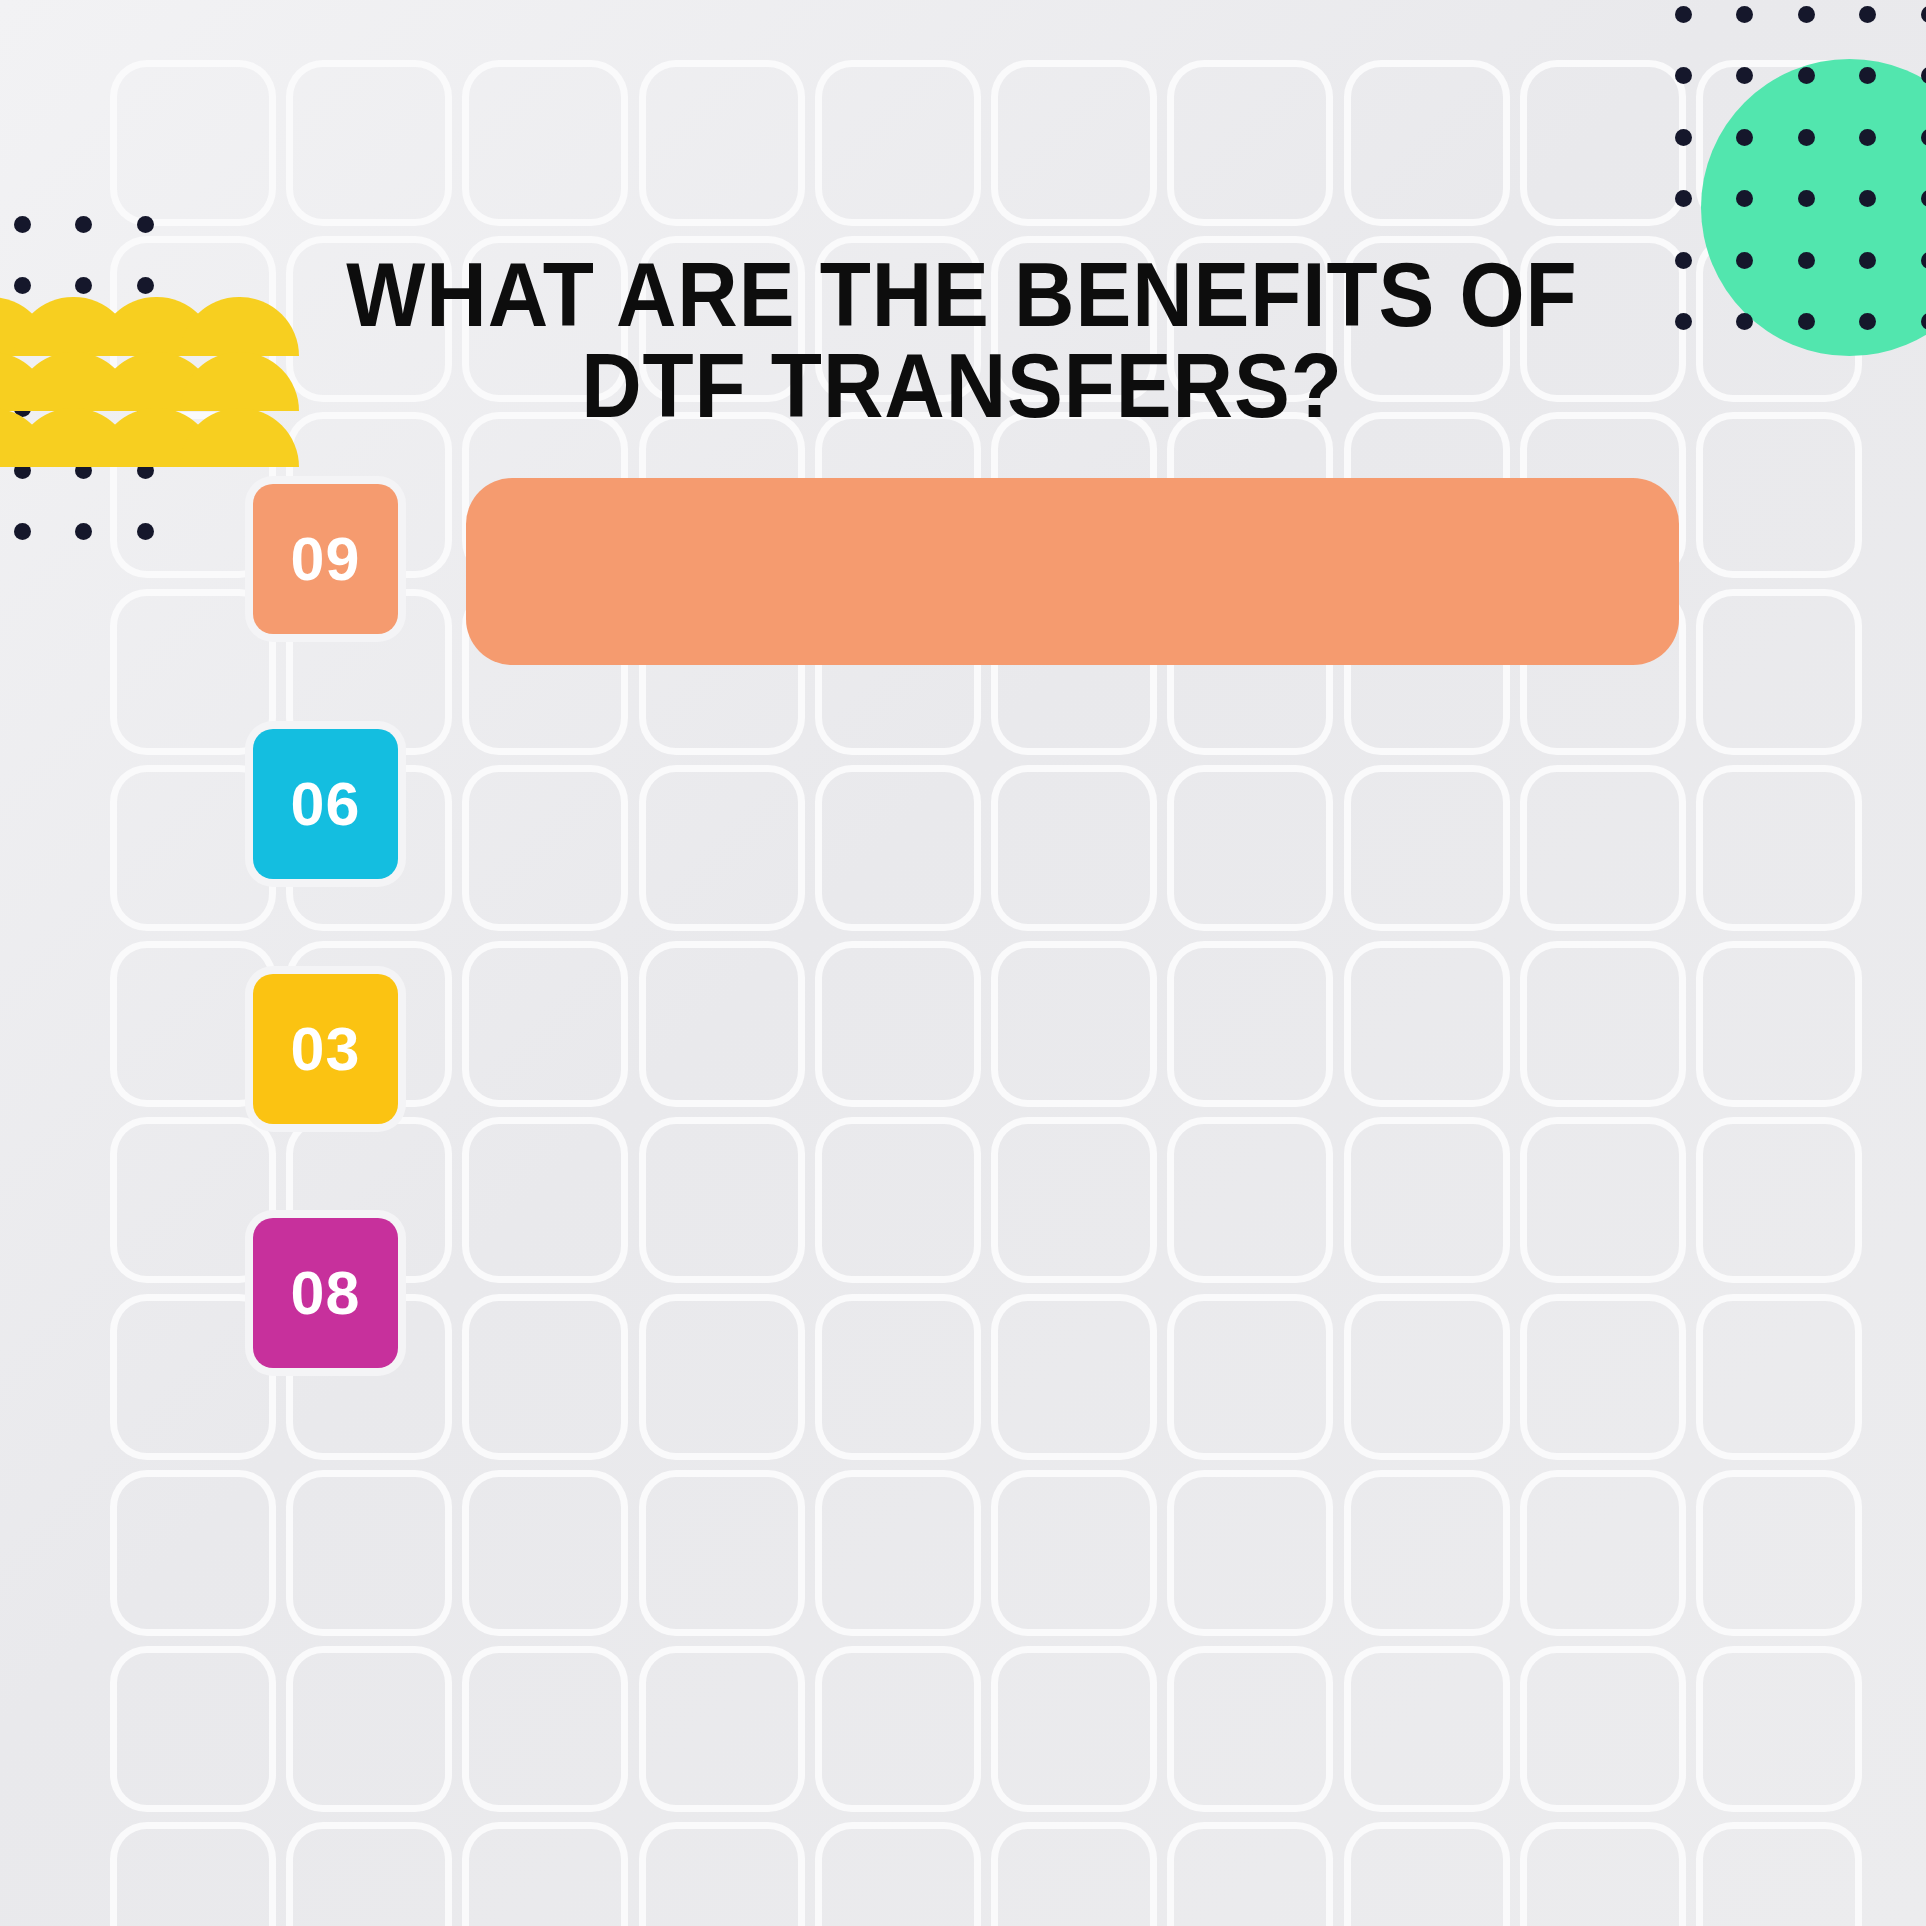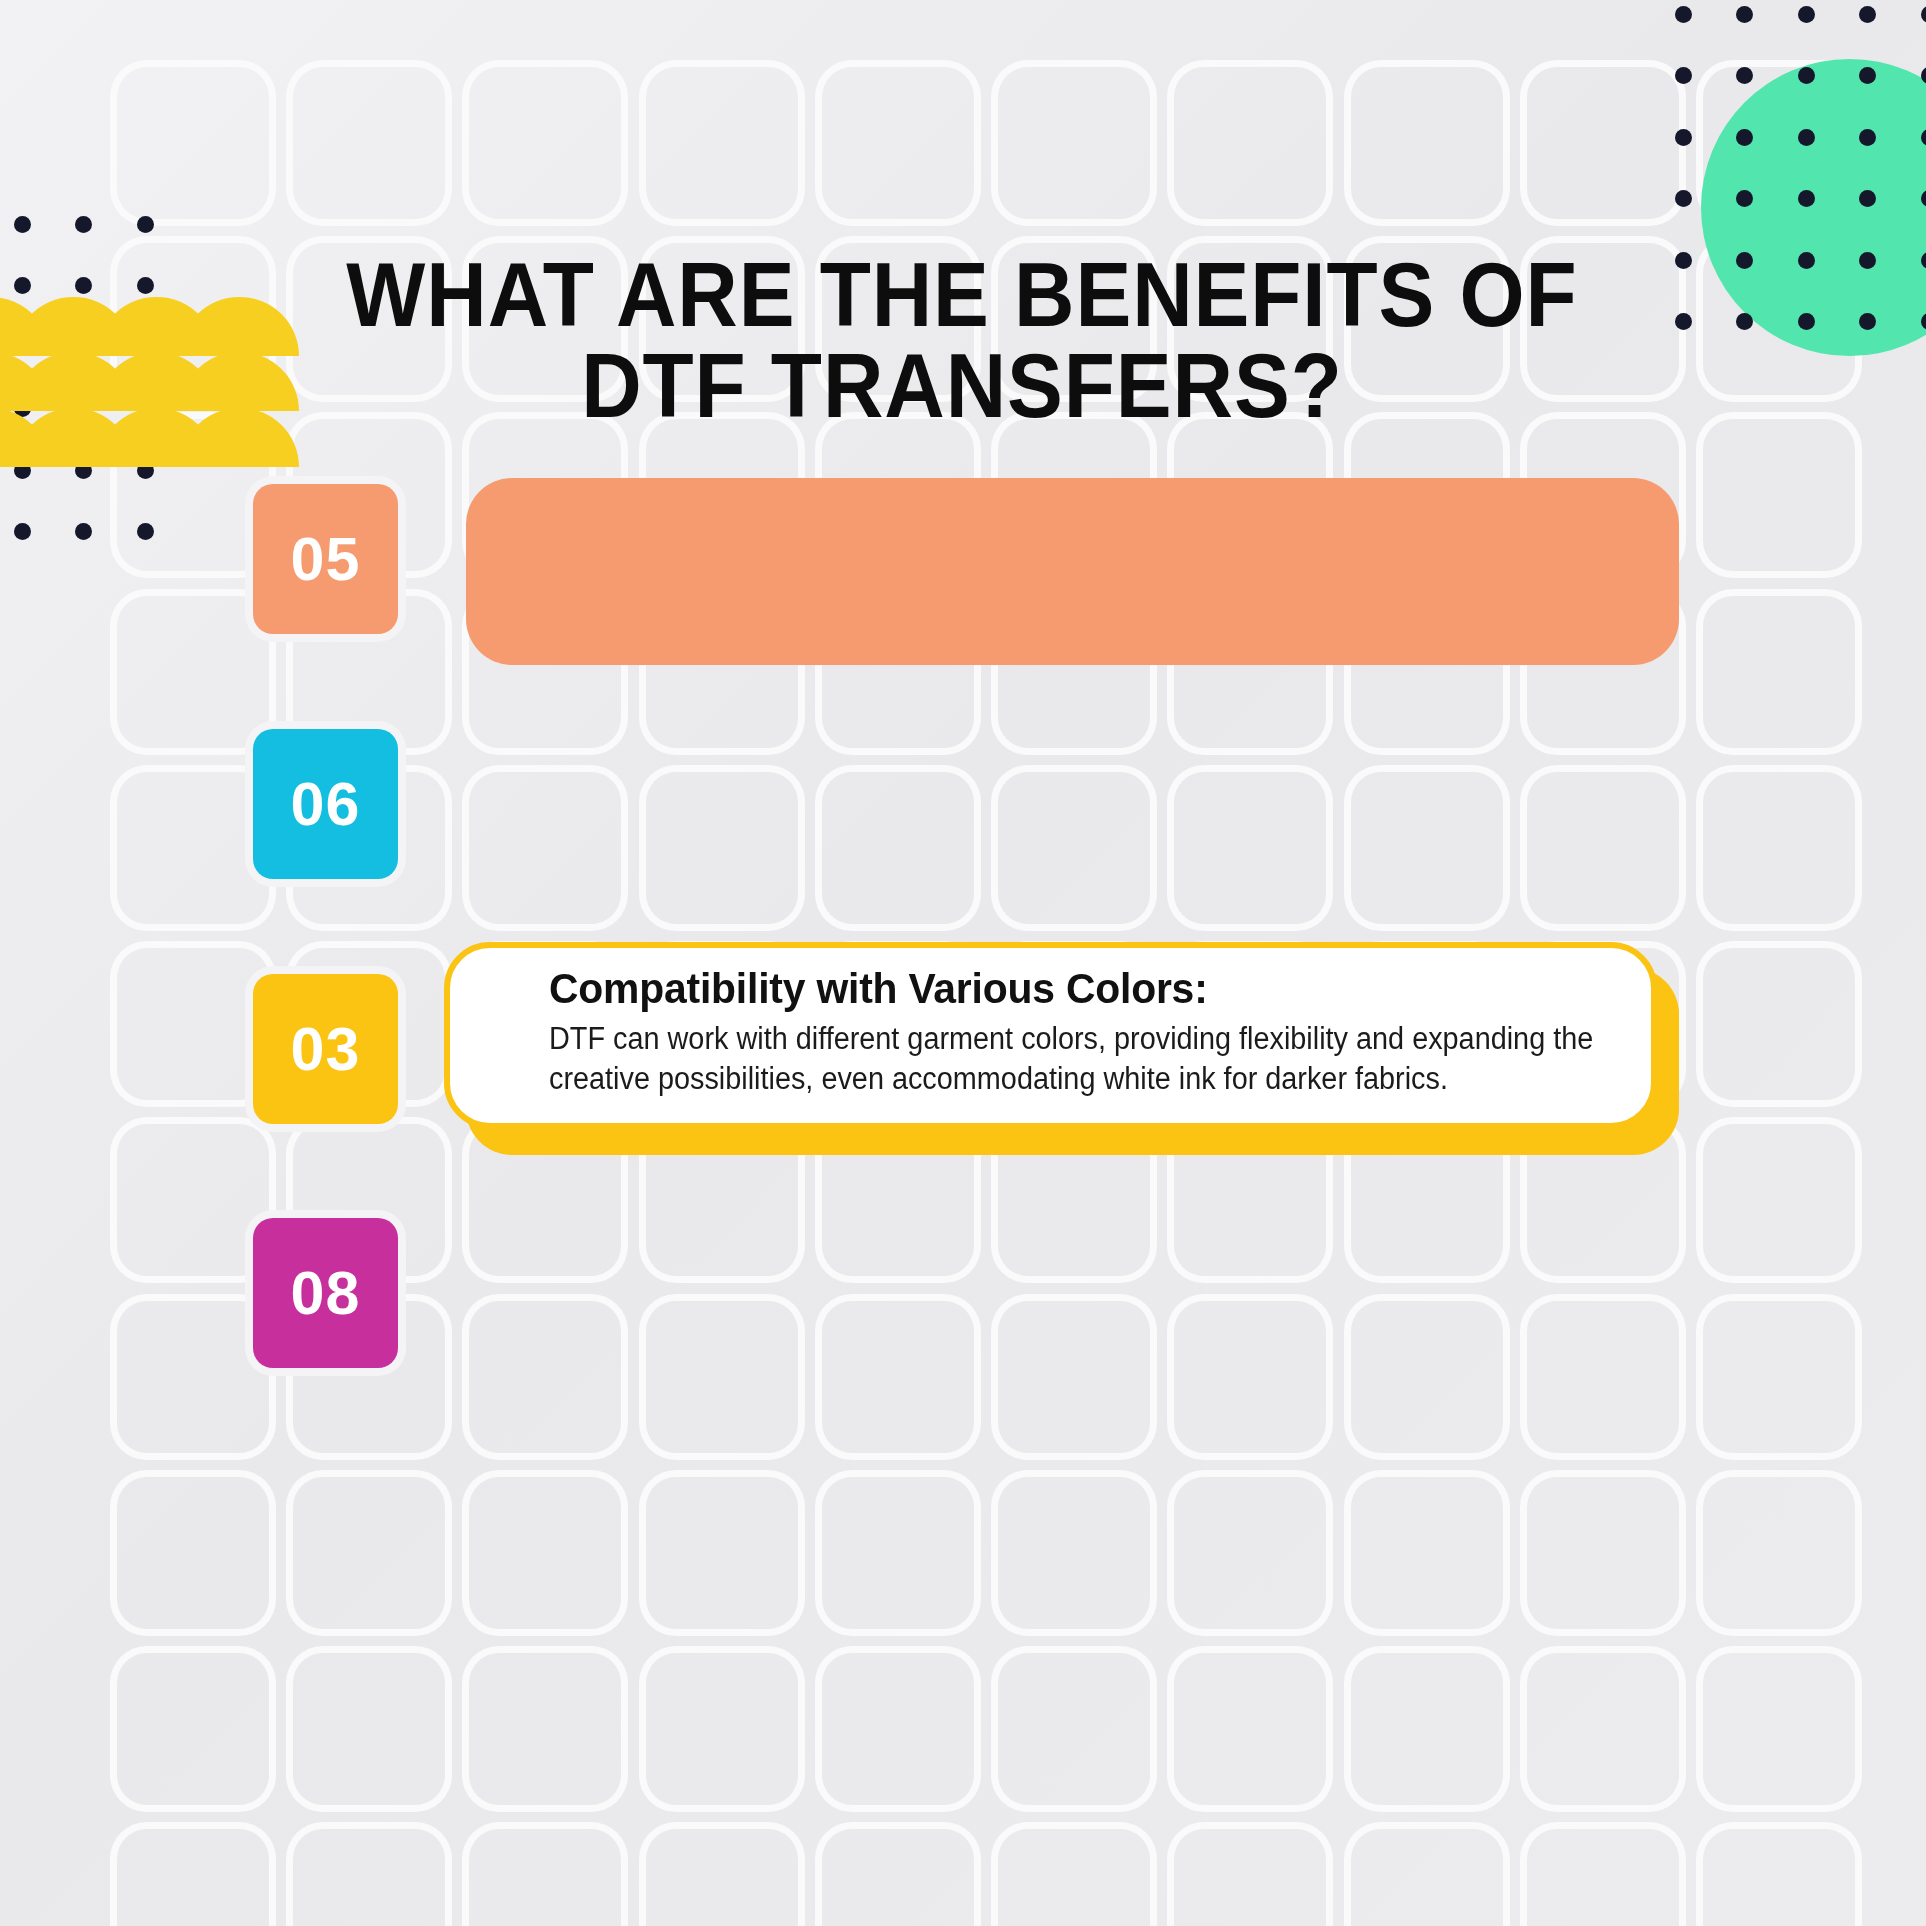--- a/index.html
+++ b/index.html
@@ -334,42 +334,35 @@
       <div class="half" style="left: 83px; top: 111px; background: rgb(247, 207, 32);"></div>
       <div class="half" style="left: 166px; top: 111px; background: rgb(247, 207, 32);"></div>
       <div class="half" style="left: 249px; top: 111px; background: rgb(247, 207, 32);"></div>
     </div>
 
   <h1 class="title">WHAT ARE THE BENEFITS OF DTF TRANSFERS?</h1>
 
   <div class="card-list">
       <div class="row" style="top: 452px;">
         <div class="badge" style="background: rgb(245, 155, 111);">
-          <span>05</span>
+          <span>09</span>
         </div>
         <div class="card-wrap">
           <div class="card-shadow" style="background: rgb(245, 155, 111);"></div>
         </div>
       </div>
       <div class="row" style="top: 697px;">
         <div class="badge" style="background: rgb(20, 190, 224);">
           <span>06</span>
         </div>
       </div>
       <div class="row" style="top: 942px;">
         <div class="badge" style="background: rgb(251, 195, 18);">
           <span>03</span>
         </div>
-        <div class="card-wrap">
-          <div class="card-shadow" style="background: rgb(251, 195, 18);"></div>
-          <div class="card" style="border-color: rgb(251, 195, 18);">
-            <div class="card-title">Compatibility with Various Colors:</div>
-            <div class="card-body">DTF can work with different garment colors, providing flexibility and expanding the creative possibilities, even accommodating white ink for darker fabrics.</div>
-          </div>
-        </div>
       </div>
       <div class="row" style="top: 1186px;">
         <div class="badge" style="background: rgb(199, 48, 156);">
           <span>08</span>
         </div>
       </div>
       <div class="row" style="top: 1431px;">
       </div>
     </div>
 

